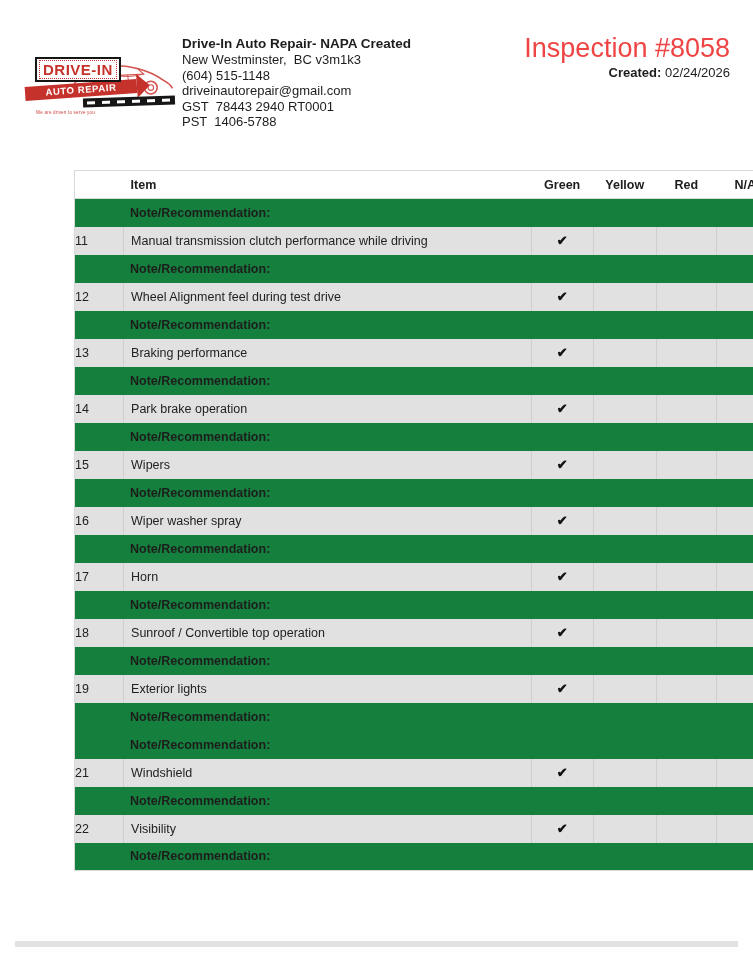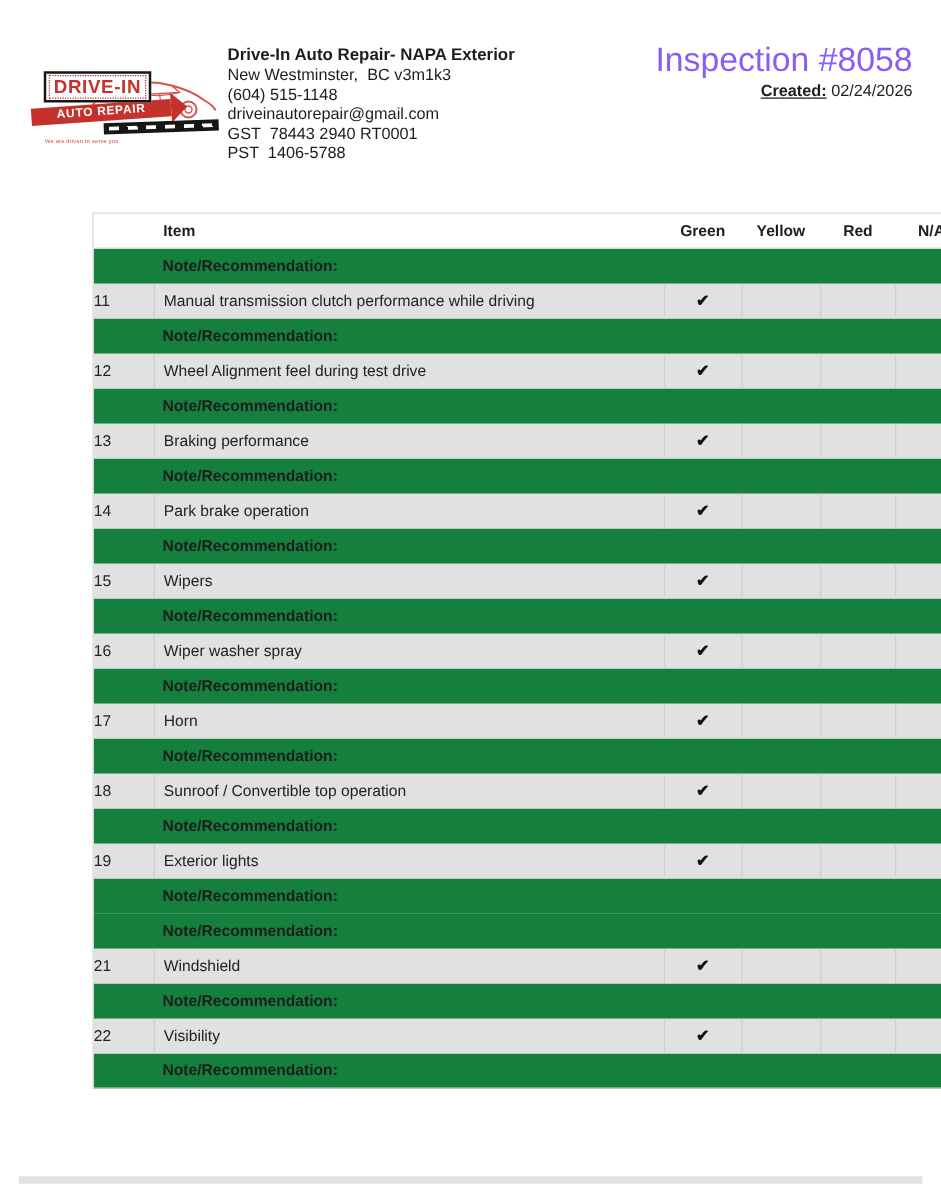--- a/index.html
+++ b/index.html
@@ -50,23 +50,23 @@
   .logo-tagline {
     position: absolute; left: 11px; bottom: -2px; z-index: 5;
     font-size: 4.5px; color: #cc4440; white-space: nowrap; letter-spacing: 0.2px;
   }
 
   .company-info { position: absolute; left: 182px; top: 36px; }
   .company-name { font-weight: bold; font-size: 13.5px; line-height: 16px; color: #1d1d1d; }
   .company-line { font-size: 13px; line-height: 15.6px; color: #1d1d1d; white-space: pre; }
 
   .inspection-meta { position: absolute; right: 23px; top: 33px; text-align: right; }
-  .inspection-title { font-size: 27px; font-weight: 500; color: #8b5cf6; line-height: 30px; }
+  .inspection-title { font-size: 27px; font-weight: 500; color: #ef4444; line-height: 30px; }
   .created-line { font-size: 13px; color: #1d1d1d; margin-top: 2px; }
-  .created-label { font-weight: bold; text-decoration: underline; }
+  .created-label { font-weight: bold; }
 
   
   .inspection-table {
     position: absolute; left: 26px; top: 170px; width: 701px;
     border-collapse: collapse; table-layout: fixed;
     border: 1px solid #d8d8d8;
     font-size: 12.5px;
     margin-left: 48px;
   }
   .inspection-table th {
@@ -117,21 +117,21 @@
         <circle cx="101" cy="34" r="8" stroke="#d4534f" stroke-width="2" fill="#fff"></circle>
         <circle cx="101" cy="34" r="3.5" stroke="#d4534f" stroke-width="1.4" fill="none"></circle>
       </svg>
       <div class="logo-road">
         <div class="logo-road-dashes"></div>
       </div>
       <div class="logo-tagline">We are driven to serve you</div>
     </div>
 
     <div class="company-info">
-      <div class="company-name">Drive-In Auto Repair- NAPA Exterior</div>
+      <div class="company-name">Drive-In Auto Repair- NAPA Created</div>
       <div>
 
 
           <div class="company-line">New Westminster,  BC v3m1k3</div>
 
           <div class="company-line">(604) 515-1148</div>
 
           <div class="company-line">driveinautorepair@gmail.com</div>
 
 

